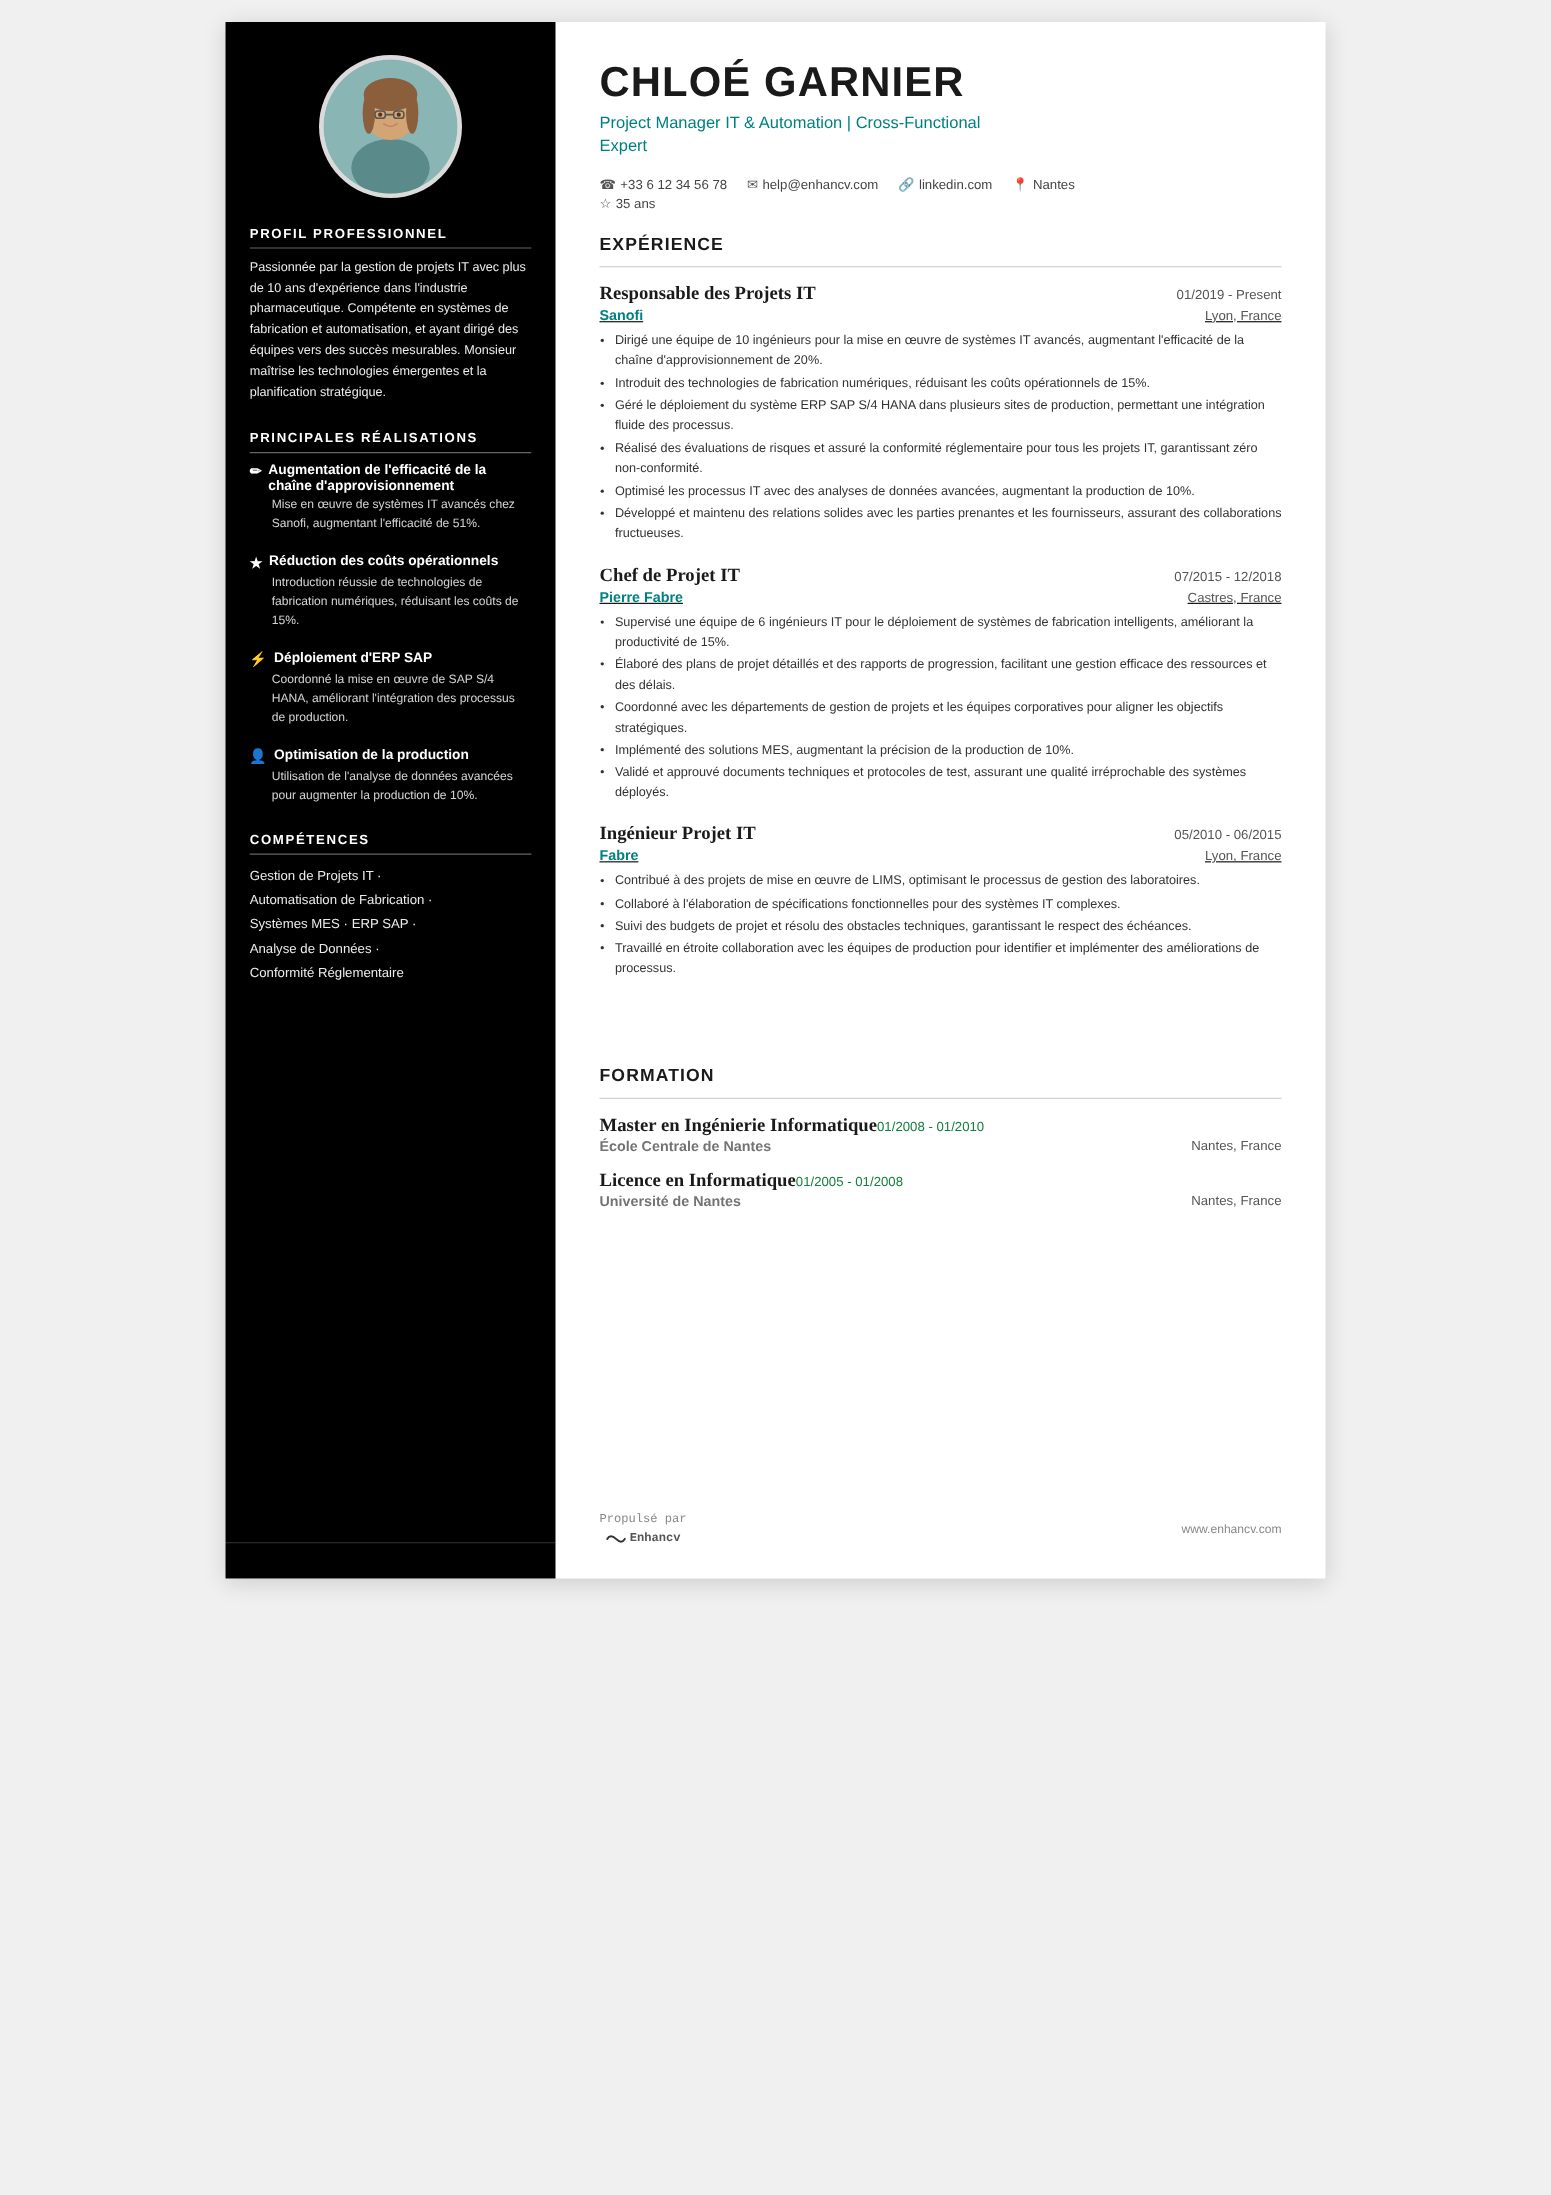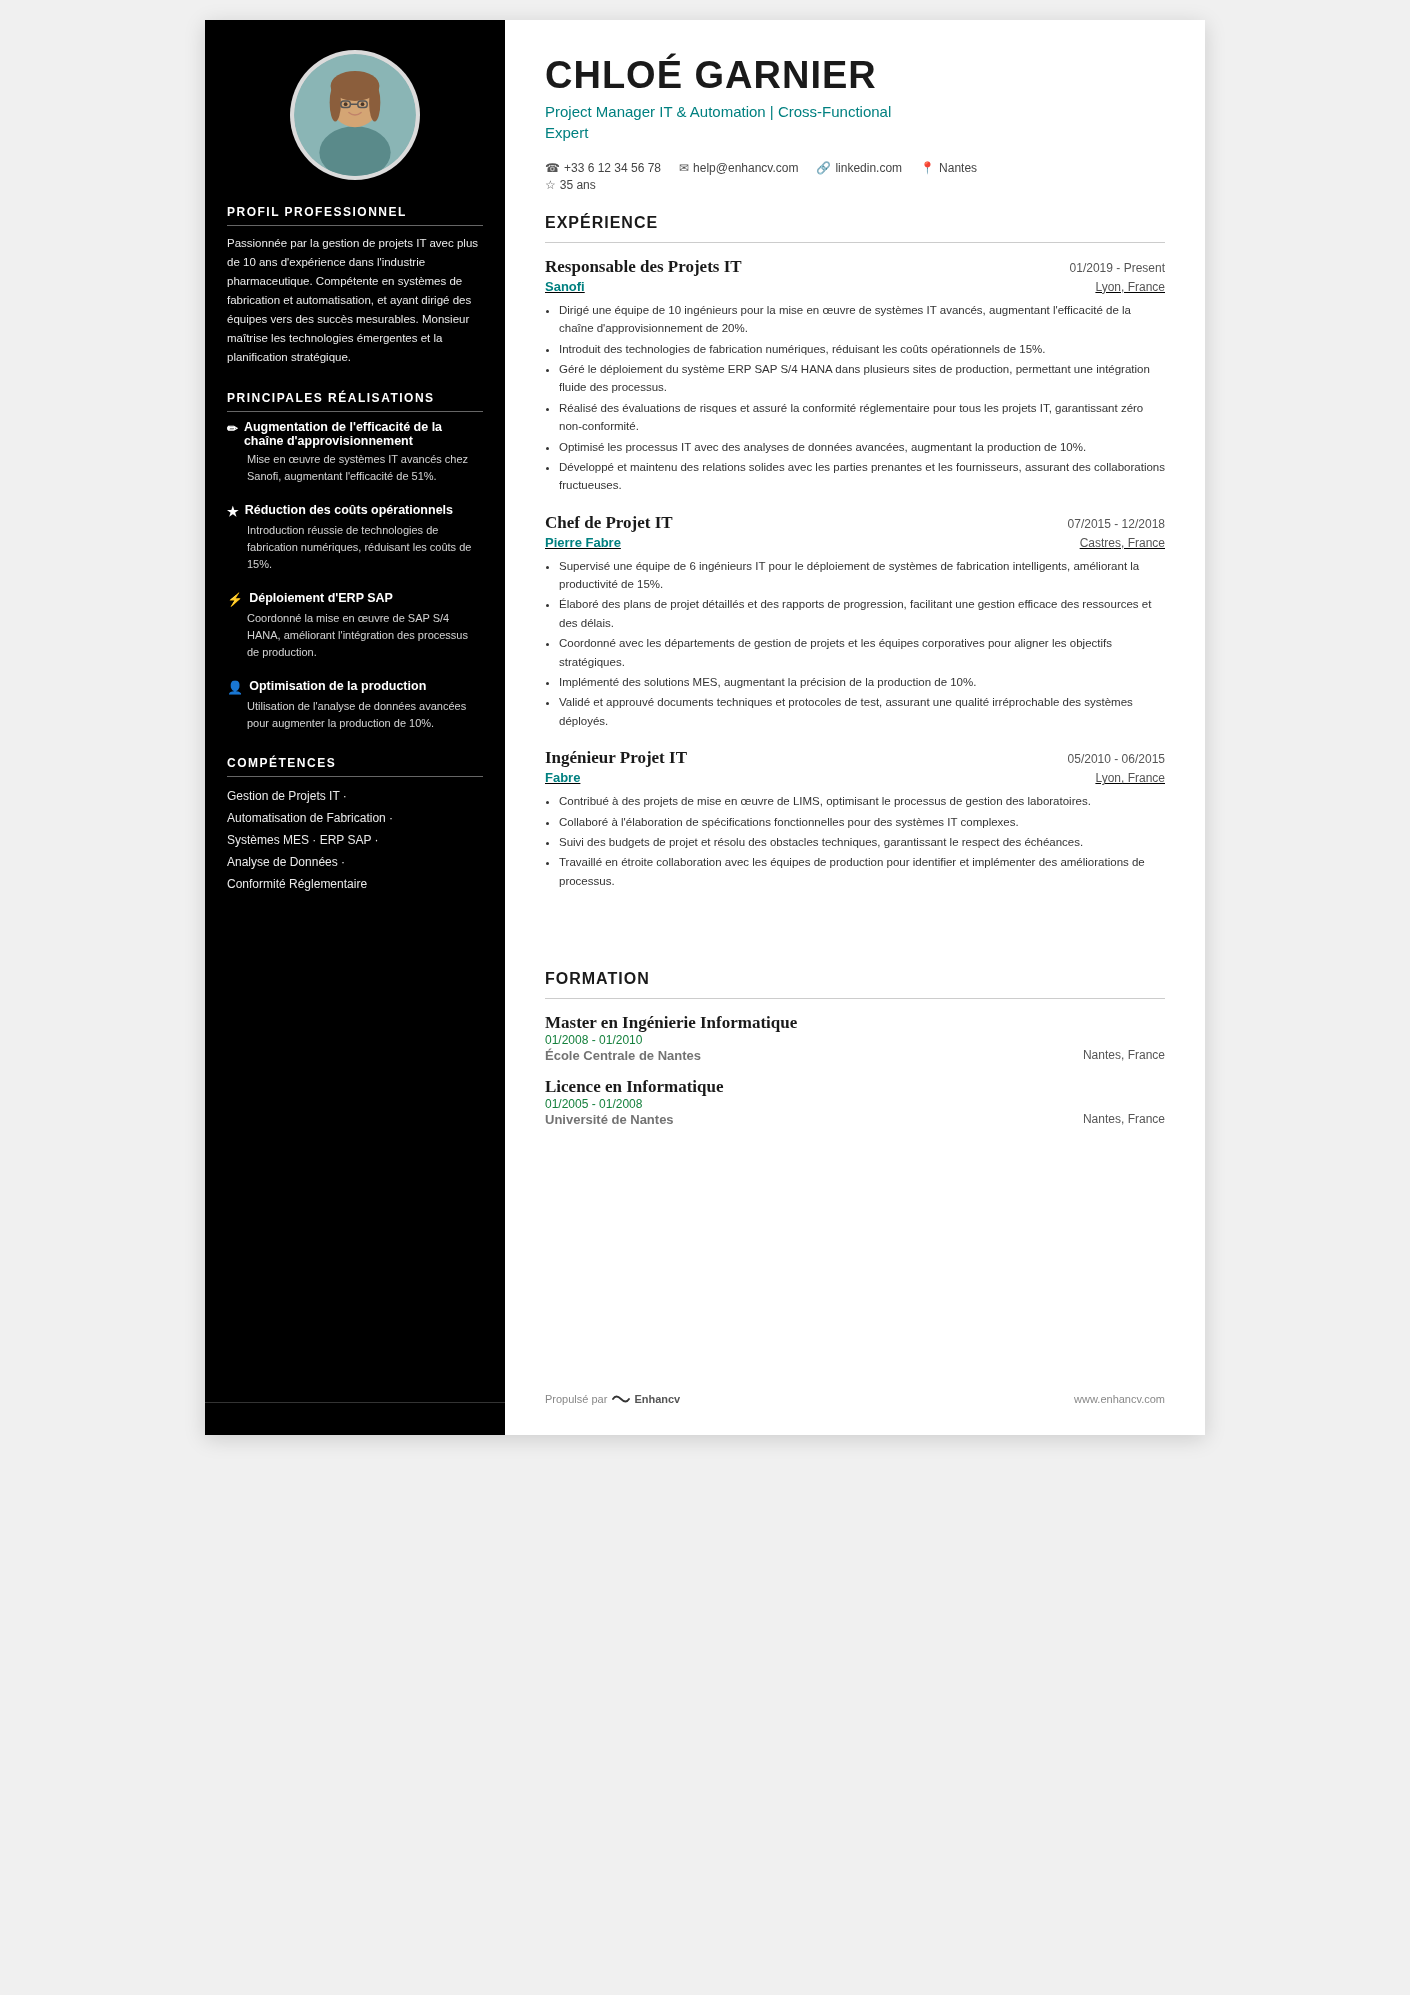--- a/index.html
+++ b/index.html
@@ -229,24 +229,23 @@
       line-height: 1.6;
       color: #333;
       margin-bottom: 2px;
     }
     
     .edu-item {
       margin-bottom: 14px;
     }
     .edu-header {
       display: flex;
-      justify-content: center;
+      justify-content: flex-start;
       align-items: baseline;
       margin-bottom: 1px;
-      flex-direction: column;
     }
     .edu-degree {
       font-family: 'Georgia', serif;
       font-size: 17px;
       font-weight: 700;
       color: #1a1a1a;
     }
     .edu-dates {
       font-family: 'Arial', sans-serif;
       font-size: 12px;
@@ -272,26 +271,27 @@
       margin-top: auto;
       padding-top: 18px;
     }
     .footer-content {
       display: flex;
       justify-content: space-between;
       align-items: center;
       width: 100%;
     }
     .footer-left {
-      font-family: Liberation Sans, sans-serif;
+      font-family: Liberation Mono, monospace;
       font-size: 11px;
       color: #888;
       display: flex;
       align-items: center;
       gap: 5px;
+      flex-direction: column;
     }
     .footer-right {
       font-family: 'Arial', sans-serif;
       font-size: 11px;
       color: #888;
     }
     .enhancv-logo {
       display: flex;
       align-items: center;
       gap: 4px;

